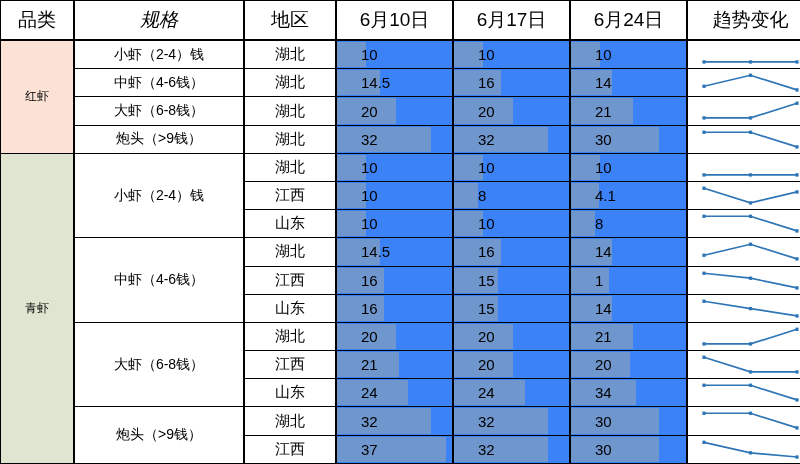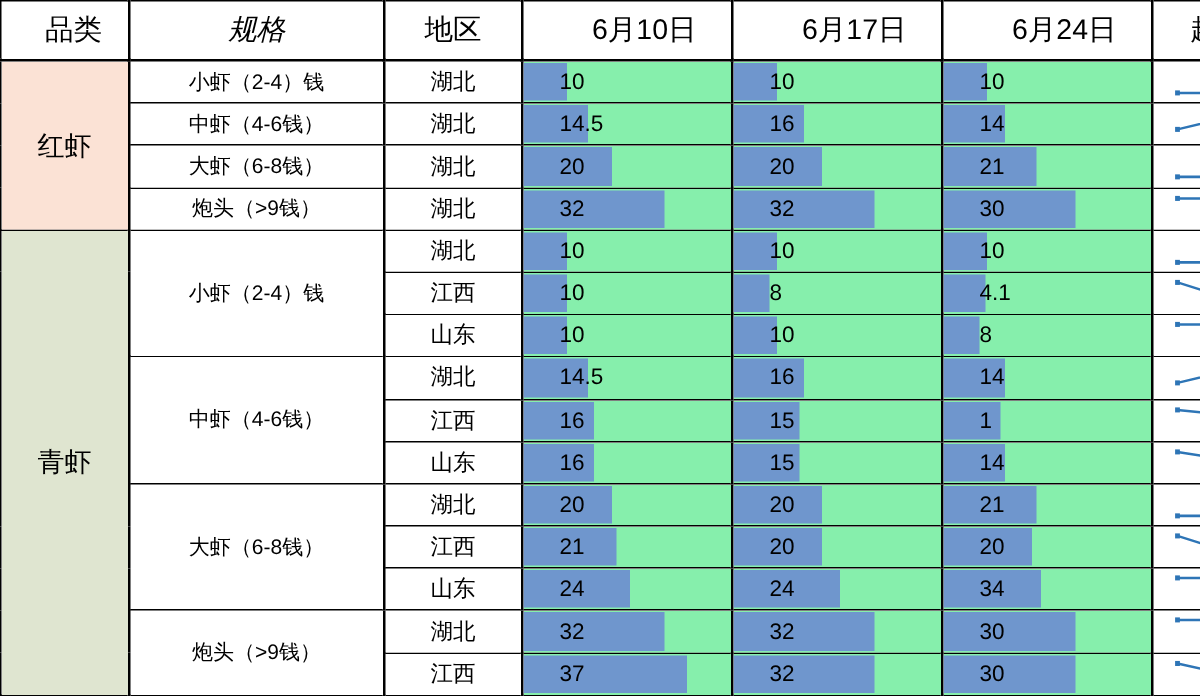--- a/index.html
+++ b/index.html
@@ -25,46 +25,46 @@
     position:relative;
     overflow:hidden;
   }
   
   thead td{
     font-size:19px;
     height:38px;
     background:#ffffff;
     border-bottom:2px solid #000000;
   }
-  .hdr-cat{width:72px;padding-left:12px;}
+  .hdr-cat{width:72px;}
   .hdr-spec{width:168px;font-style:italic;}
   .hdr-region{width:90px;font-family:Liberation Mono, monospace;}
-  .hdr-date{width:115px;padding-left:23px;}
+  .hdr-date{width:115px;}
   .hdr-trend{width:125px;}
 
   
   .cat{
-    font-size:18px;
+    font-size:12px;
     width:72px;
   }
   .cat-red{background:#fbe2d5;}
   .cat-green{background:#dfe5d0;}
 
   .spec{
     font-size:14px;
     background:#ffffff;
   }
   .region{
     font-size:15px;
     background:#ffffff;
   }
 
   
   .val{
-    background:#86efac;
+    background:#3b82f6;
     padding:0;
     margin-left:21px;
   }
   .val .bar{
     position:absolute;
     left:0;top:1px;bottom:1px;
     background:#6f96cd;
     z-index:0;
   }
   .val .num{

